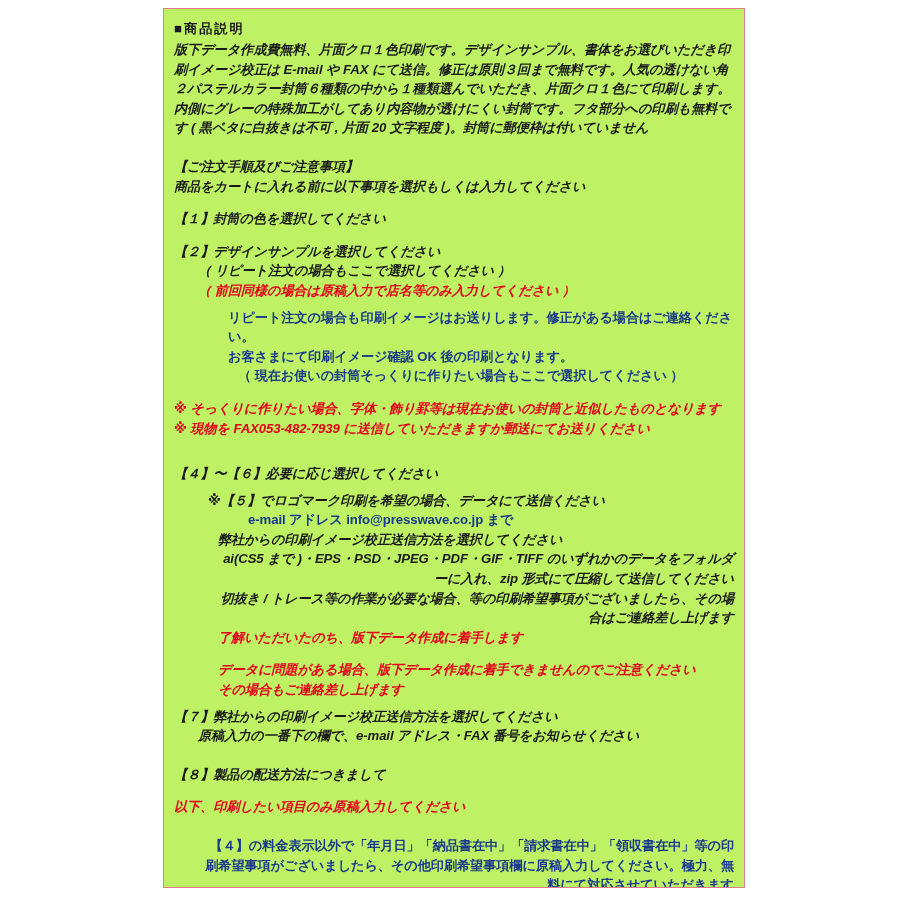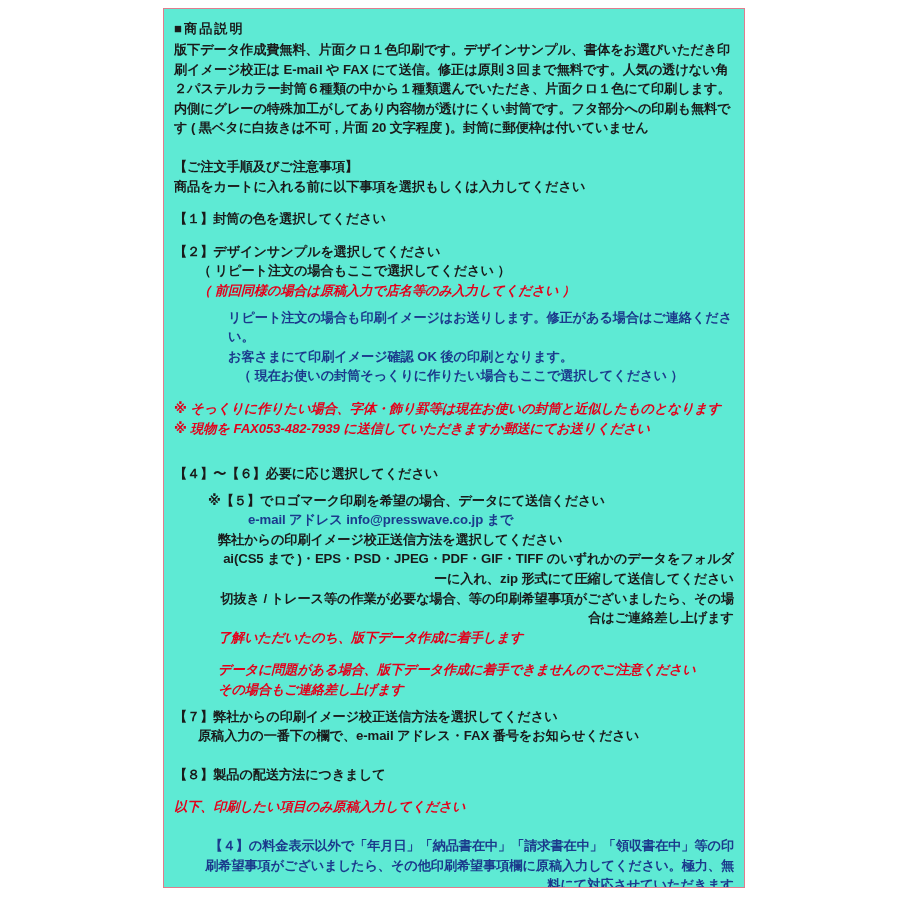--- a/index.html
+++ b/index.html
@@ -24,21 +24,21 @@
 
   
   #desc-frame {
     position: absolute;
     left: 163px;
     top: 8px;
     width: 582px;
     height: 880px;
     box-sizing: border-box;
     border: 1.5px solid #e07d8d;
-    background: #5eead4;
+    background: #bef264;
     padding: 10px 10px 0 10px;
     overflow: hidden;
   }
 
   .blk {
     font-size: 13.2px;
     line-height: 19.6px;
     letter-spacing: -0.1px;
     font-weight: bold;
     color: #1a1a1a;
@@ -59,21 +59,21 @@
   .para {
     margin: 0;
   }
 
   
   .gap-lg { height: 19px; }
   .gap-md { height: 13px; }
   .gap-sm { height: 7px; }
 
   
-  .c-black { color: #1a1a1a; }
+  .c-black { color: #1a1a1a; font-style: italic; }
   .c-red   { color: #e3001b; font-style: italic; }
   .c-blue  { color: #1b3a8c; margin-left: 30px; }
 
   
   .i0  { padding-left: 0px; }
   .i1  { padding-left: 24px; }
   .i2  { padding-left: 34px; }
   .i3  { padding-left: 44px; }
 
   

